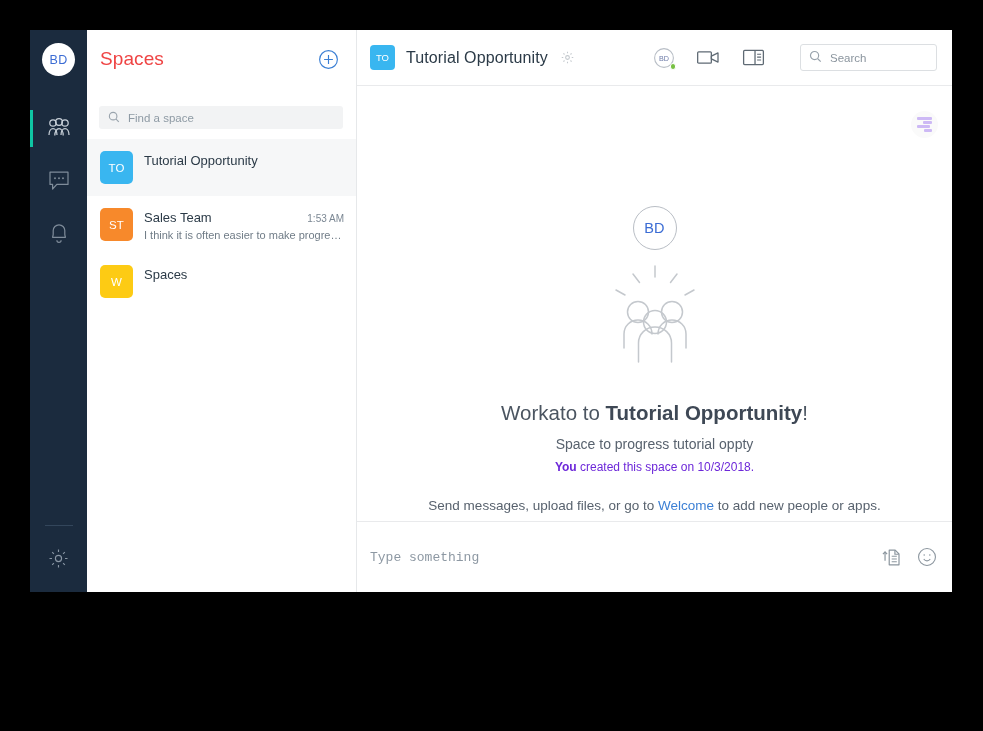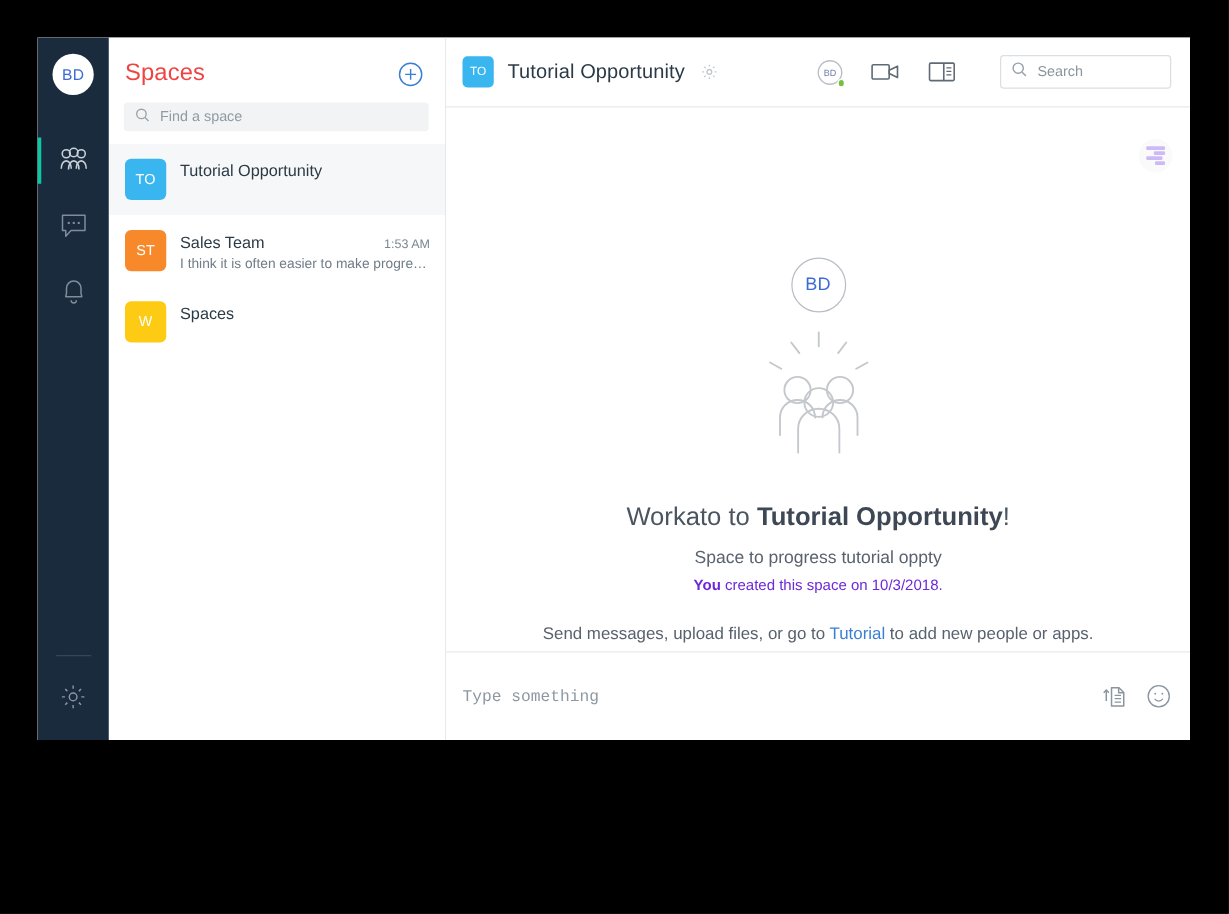--- a/index.html
+++ b/index.html
@@ -92,20 +92,21 @@
   }
   .plus-btn { cursor: pointer; line-height: 0; }
   .find-wrap { padding: 12px 13px 0 12px; }
   .find-box {
     background: #f2f3f4;
     border-radius: 3px;
     height: 23px;
     display: flex; align-items: center;
     padding: 0 9px;
     gap: 8px;
+    margin-top: 24px;
   }
   .find-box input {
     border: 0; background: transparent; outline: none;
     font-family: "Liberation Sans", sans-serif;
     font-size: 11.5px; color: #63707c;
     width: 100%;
   }
   .find-box input::placeholder { color: #8e9aa4; }
 
   .space-list { margin-top: 10px; flex: 1 1 auto; overflow-y: auto; }
@@ -441,21 +442,21 @@
             <path d="M33.5 100V81c0-9 7.4-16 16.5-16s16.5 7 16.5 16v19"></path>
           </svg>
         </div>
 
         <div class="welcome-h1"><span>Workato to </span><b>Tutorial Opportunity</b><span>!</span></div>
 
         <div class="welcome-sub">Space to progress tutorial oppty</div>
 
         <div class="welcome-meta"><b>You</b><span> created this space on 10/3/2018.</span></div>
 
-        <div class="welcome-cta"><span>Send messages, upload files, or go to </span><a>Tutorial</a><span> to add new people or apps.</span></div>
+        <div class="welcome-cta"><span>Send messages, upload files, or go to </span><a>Welcome</a><span> to add new people or apps.</span></div>
       </div>
     </div>
 
     <div class="composer">
       <input value="" placeholder="Type something" style="">
       <div class="composer-actions">
         <div class="icon-btn">
           <span>
             <svg width="19" height="20" viewBox="0 0 20 21" fill="none" stroke="#8b959e" stroke-width="1.25">
               <path d="M7.6 3.3h6.3l4 4v11.4H7.6z" stroke-linejoin="round"></path>

